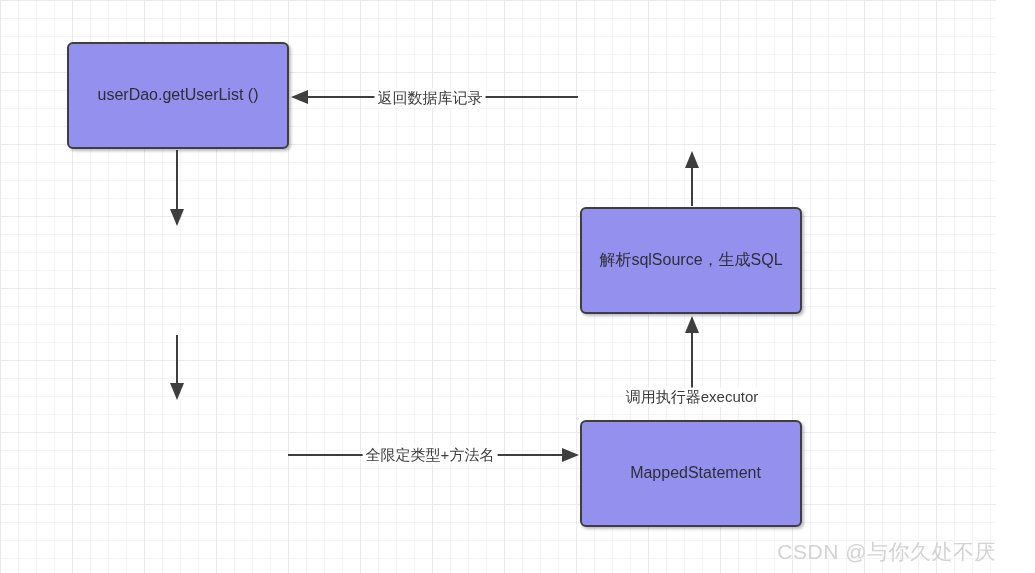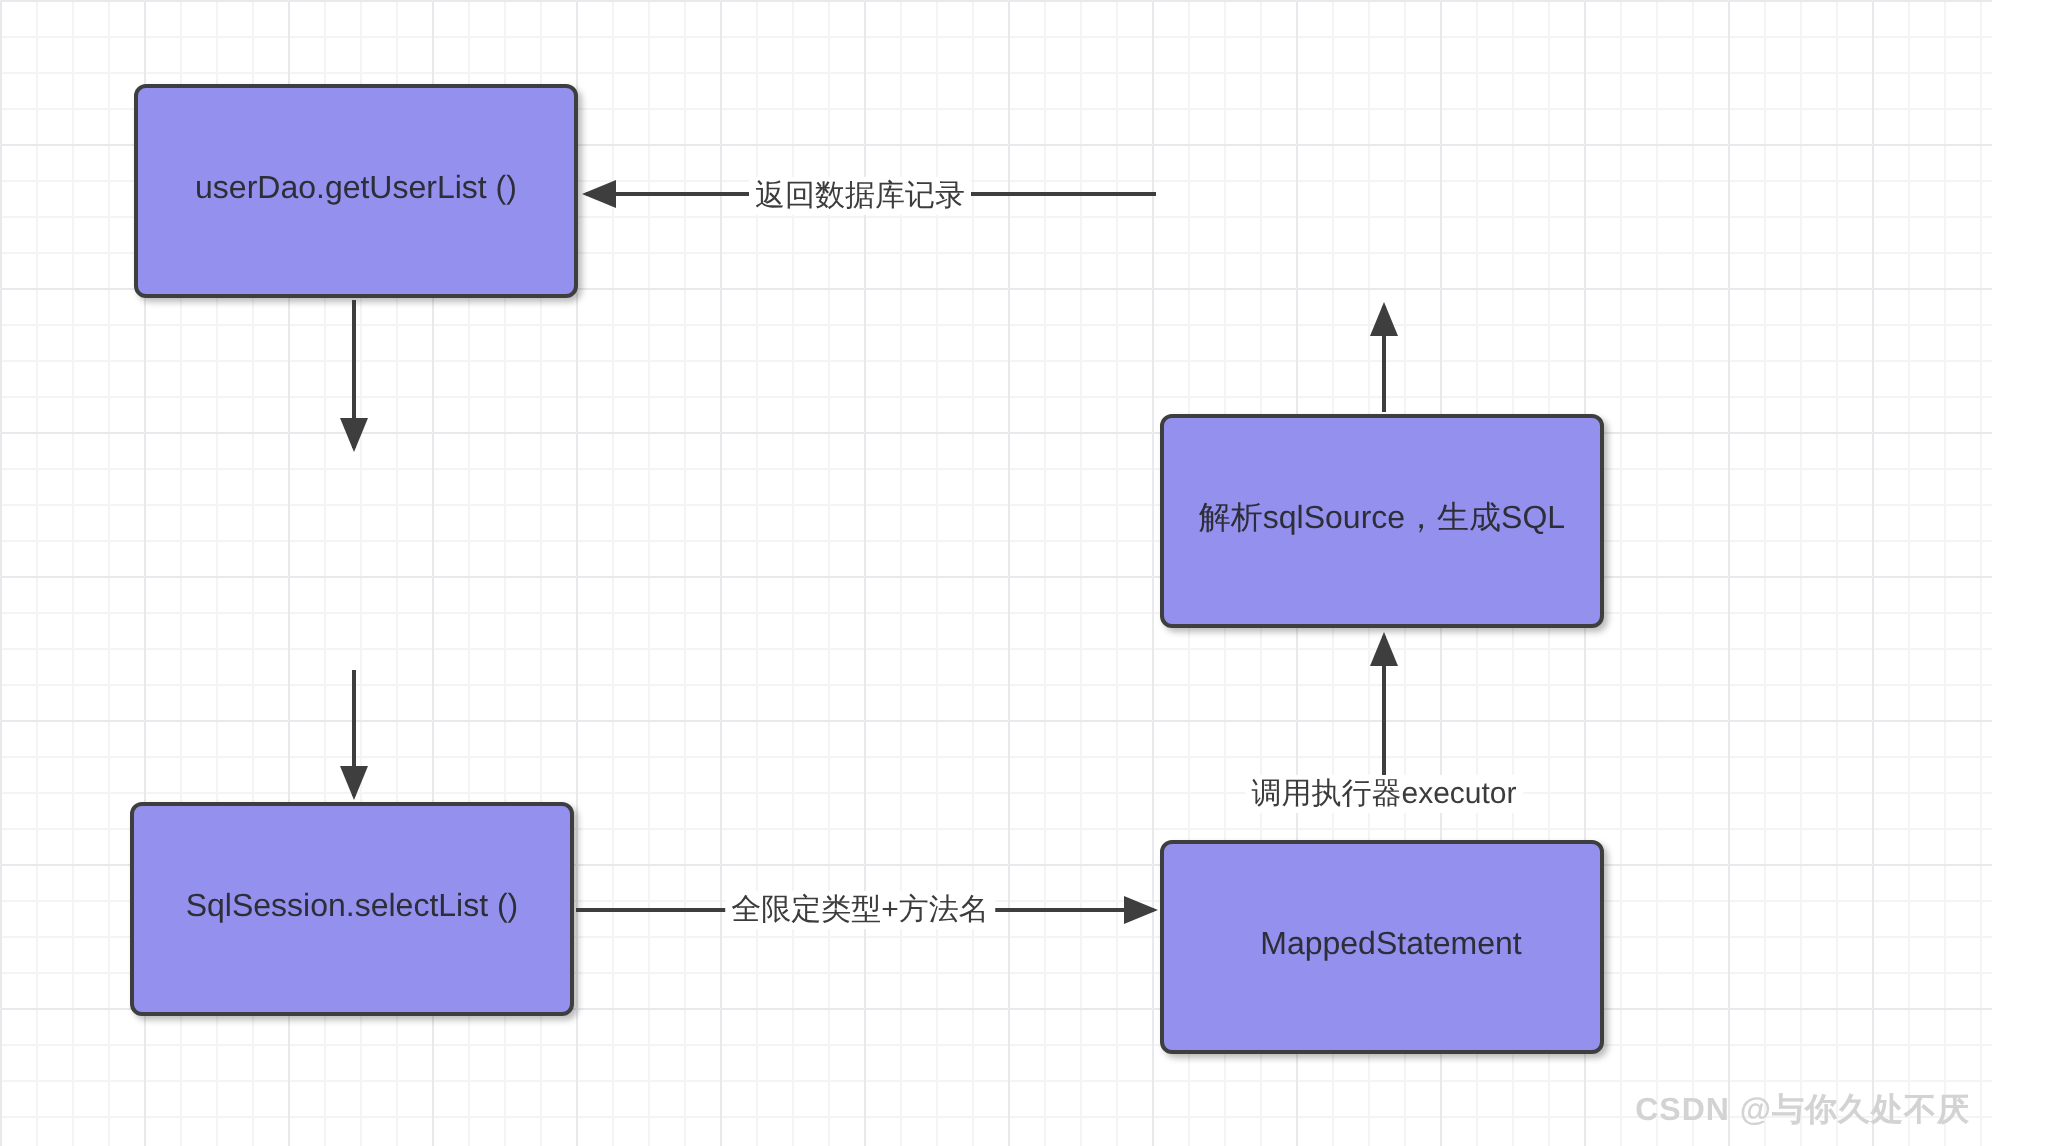--- a/index.html
+++ b/index.html
@@ -57,27 +57,26 @@
     padding: 0 3px;
     font-size: 15px;
     color: #3c3c3c;
     white-space: nowrap;
   }
   .l-return    { left: 430px; top: 98px;  }
   .l-executor  { left: 692px; top: 357px; margin-top: 40px; }
   .l-qualified { left: 430px; top: 455px; }
   .watermark {
     position: absolute;
-    right: 11px;
+    right: 0;
     bottom: 7px;
-    font-size: 16px;
+    font-size: 21px;
     color: #d3d3d3;
     letter-spacing: 0.5px;
     white-space: nowrap;
-    font-weight: bold;
   }
 </style>
 </head>
 <body>
 
 <div class="canvas">
 
   <svg class="arrows" viewBox="0 0 1035 573" xmlns="http://www.w3.org/2000/svg">
     <defs>
       <marker id="ah" markerUnits="userSpaceOnUse" markerWidth="17" markerHeight="14" refX="15" refY="7" orient="auto">
@@ -88,23 +87,20 @@
     <line x1="177" y1="335" x2="177" y2="398" stroke="#3e3e3e" stroke-width="2" marker-end="url(#ah)"></line>
     <line x1="288" y1="455" x2="577" y2="455" stroke="#3e3e3e" stroke-width="2" marker-end="url(#ah)"></line>
     <line x1="692" y1="400" x2="692" y2="318" stroke="#3e3e3e" stroke-width="2" marker-end="url(#ah)"></line>
     <line x1="692" y1="206" x2="692" y2="153" stroke="#3e3e3e" stroke-width="2" marker-end="url(#ah)"></line>
     <line x1="578" y1="97" x2="293" y2="97" stroke="#3e3e3e" stroke-width="2" marker-end="url(#ah)"></line>
   </svg>
 
   <div class="node n1">
     <span>userDao.getUserList ()</span>
   </div>
-  <div class="node n3">
-    <span>SqlSession.selectList ()</span>
-  </div>
   <div class="node n5">
     <span>解析sqlSource，生成SQL</span>
   </div>
   <div class="node n6">
     <span>MappedStatement</span>
   </div>
 
   <span class="edge-label l-return">返回数据库记录</span>
   <span class="edge-label l-executor">调用执行器executor</span>
   <span class="edge-label l-qualified">全限定类型+方法名</span>

